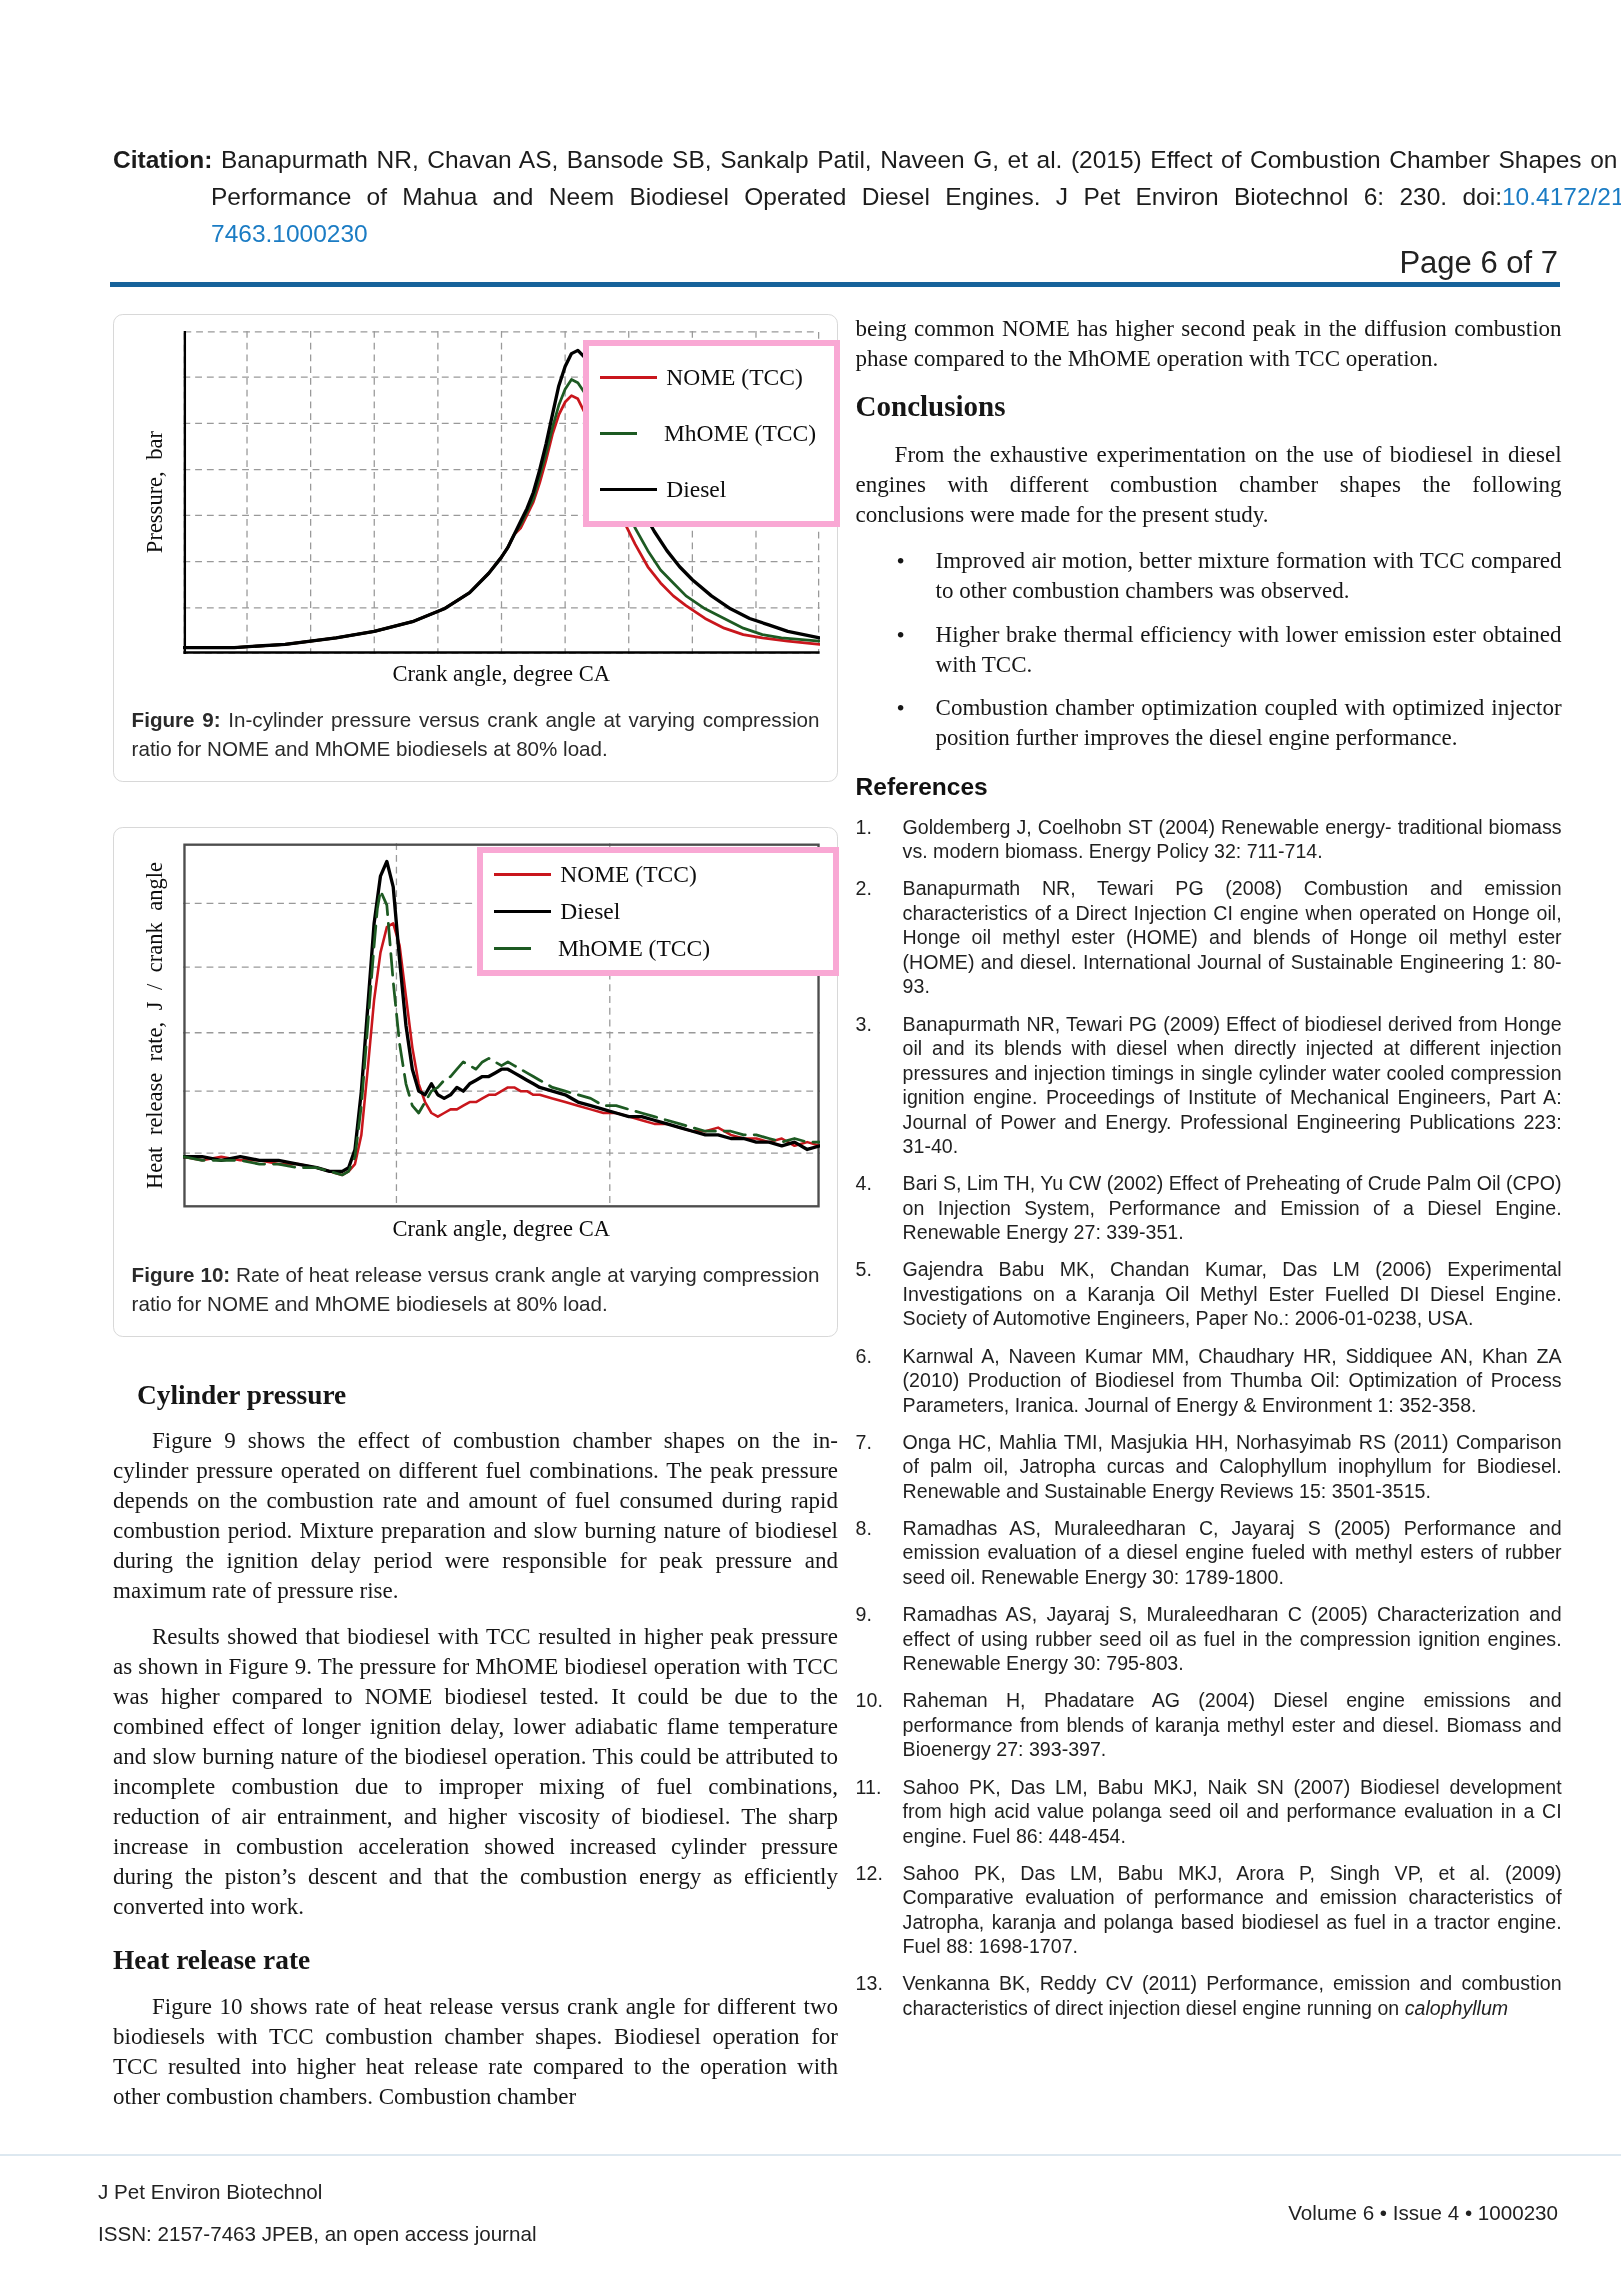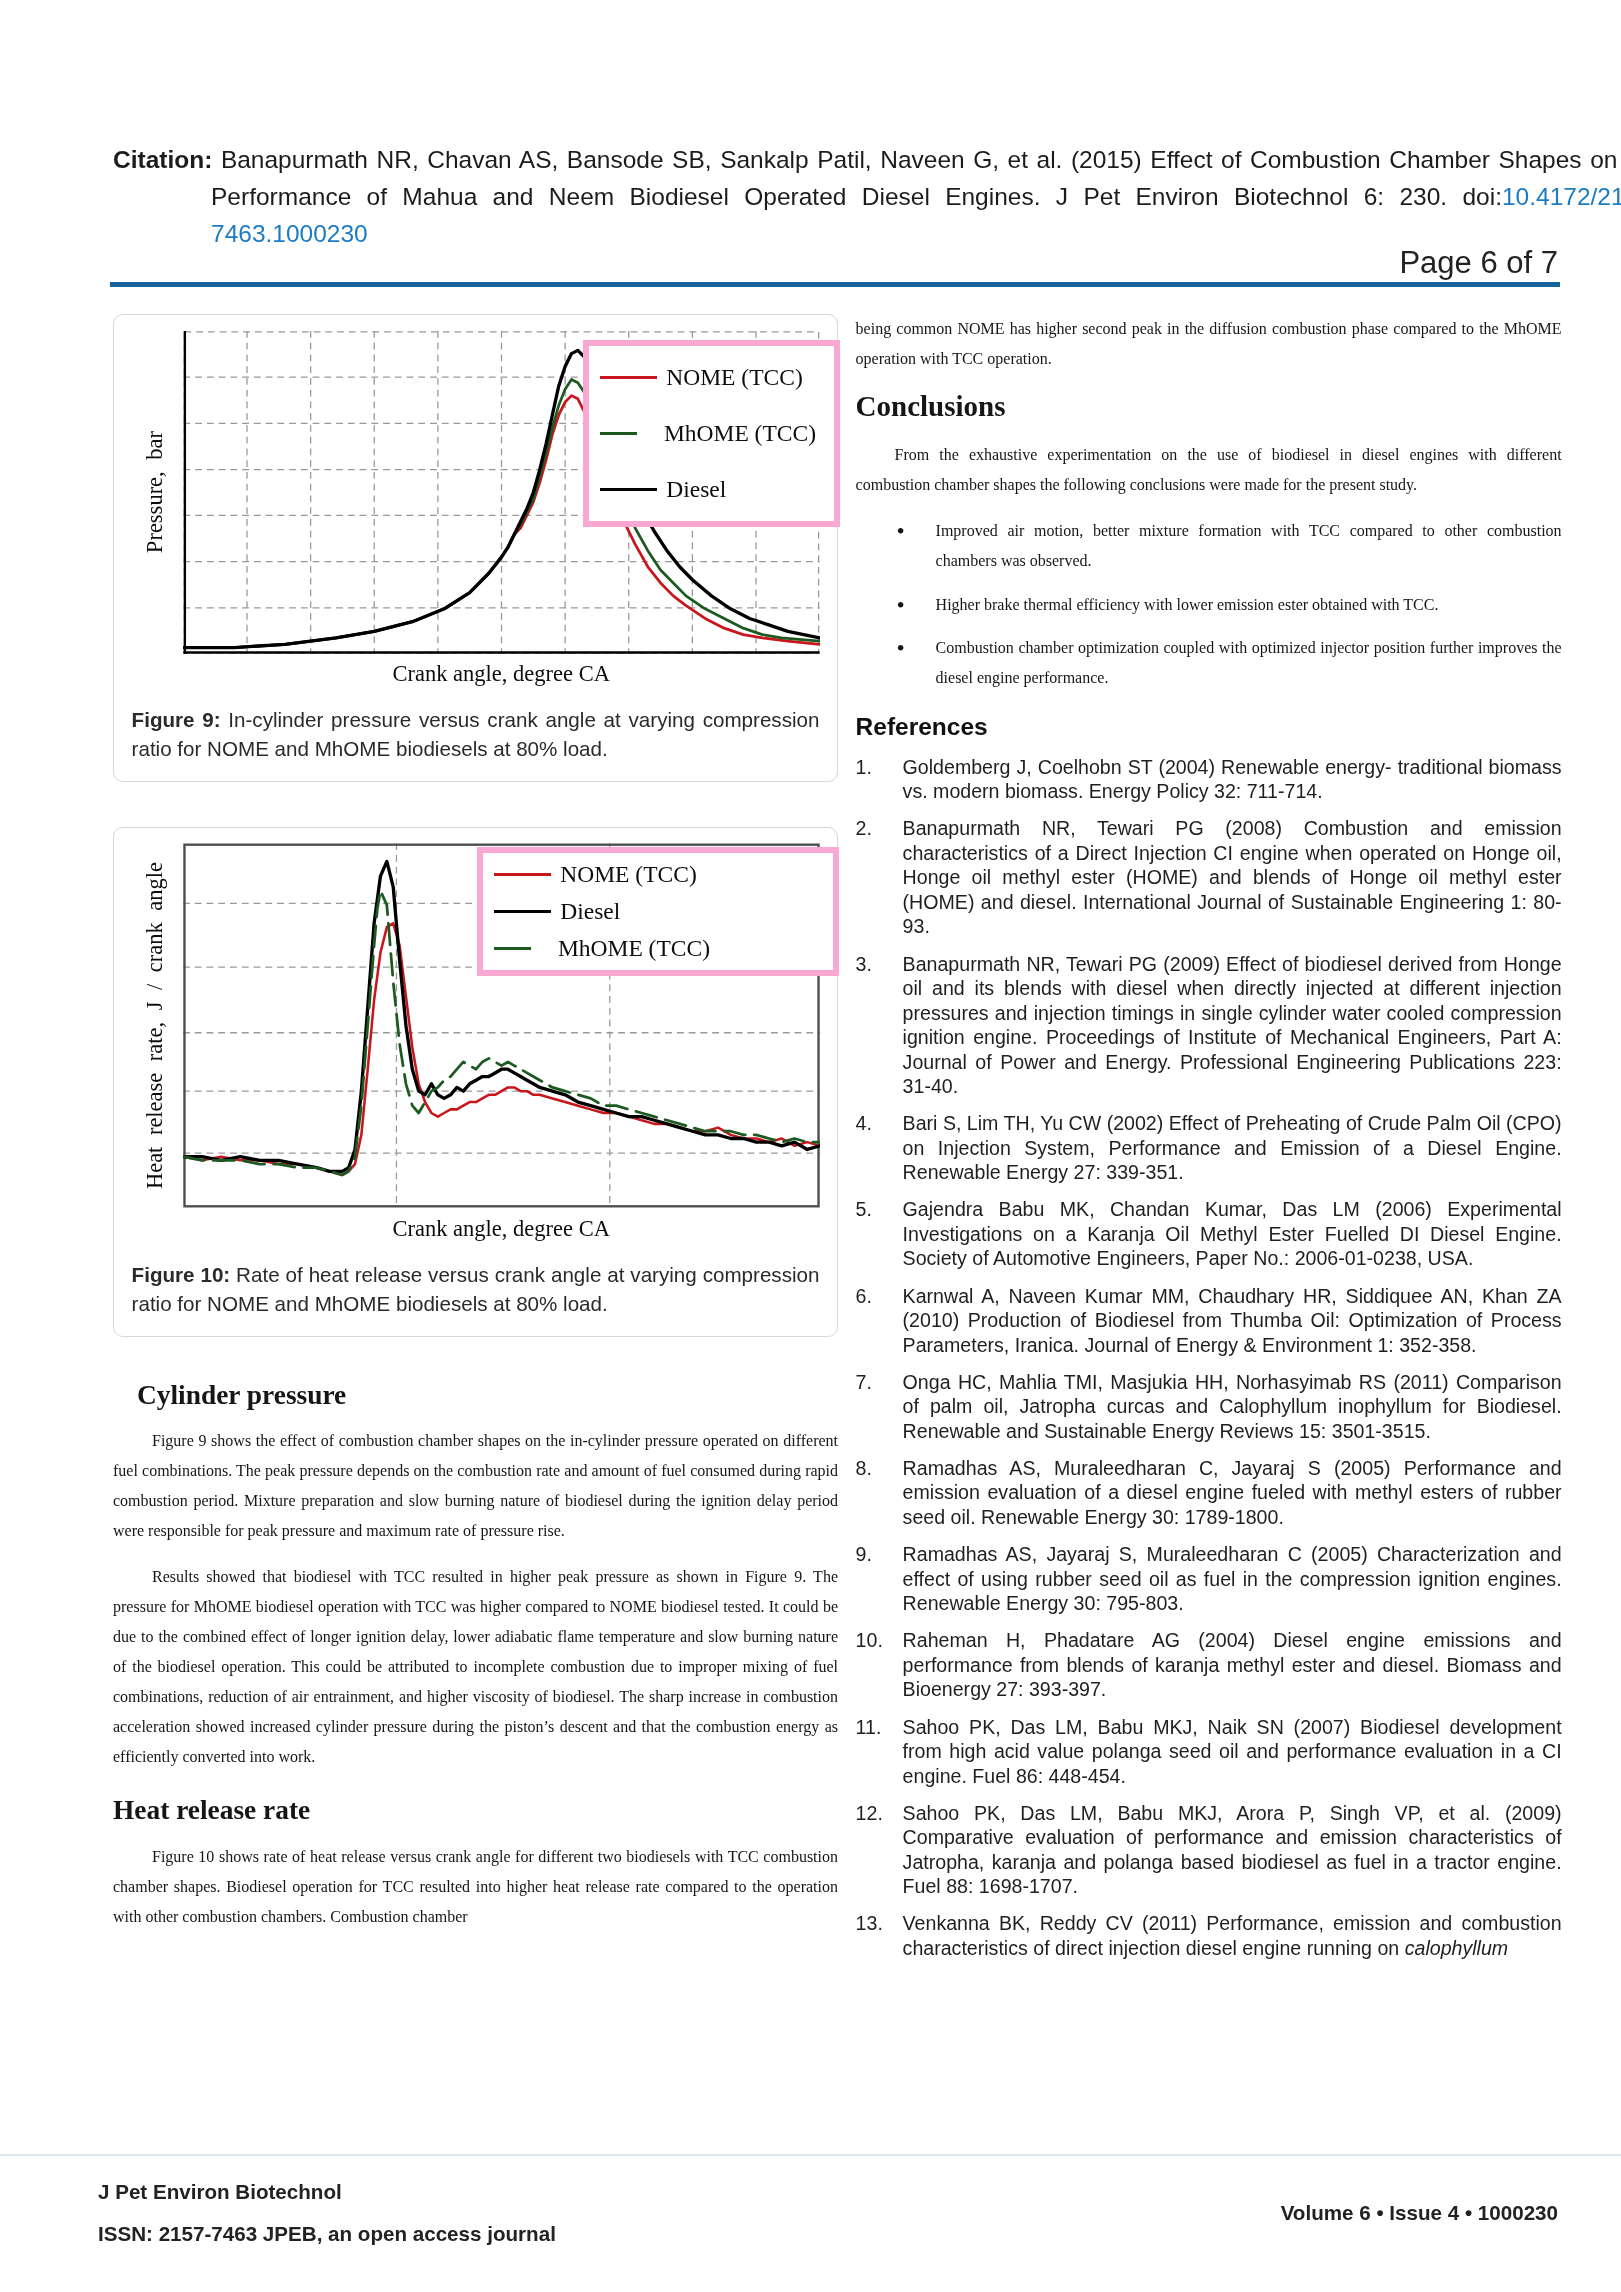--- a/index.html
+++ b/index.html
@@ -13,21 +13,21 @@
   .citation b{font-weight:bold;}
   .doi{color:#1b7cc4;text-decoration:none;}
   .pagenum{position:absolute;right:63px;top:245px;font-size:31px;color:#222;}
   .toprule{position:absolute;left:110px;right:61px;top:282px;height:4.9px;background:#16639b;}
 
   
   .content{position:absolute;left:113px;top:314px;width:1449px;display:flex;gap:17.6px;}
   .col-left{width:725px;}
   .col-right{width:706px;}
 
-  .serif{font-family:"Liberation Serif",serif;font-size:16px;line-height:30px;
+  .serif{font-family:"Liberation Serif",serif;font-size:23px;line-height:30px;
          text-align:justify;color:#161616;}
   p.serif{margin:0 0 15.7px 0;}
   .indent{text-indent:39px;}
   h1.serif{font-size:29px;line-height:33px;margin:13.7px 0 17.6px 0;text-align:left;}
   h2.serif{font-size:27.4px;line-height:31px;margin:0 0 15.7px 0;text-align:left;}
 
   
   ul.bullets{list-style:none;margin:5.9px 0 9.8px 0;padding:0;}
   ul.bullets li{position:relative;padding-left:80px;margin-bottom:13.7px;}
   ul.bullets li::before{content:"\2022";position:absolute;left:41px;top:0;font-size:23.5px;}
@@ -56,21 +56,21 @@
   .fig10 .legend{left:294px;top:3.9px;width:327px;padding:7.8px 11.8px;gap:9.8px;}
   .legend-row{display:flex;align-items:center;gap:8.8px;
               font-family:"Liberation Serif",serif;font-size:23.5px;color:#0d0d0d;}
   .swatch{display:inline-block;height:0;border-top:3.9px solid #000;flex:none;}
   .caption{font-size:20.6px;line-height:29px;margin:17.6px 3.9px 2px 3.9px;text-align:justify;color:#2a2a2a;}
   .caption b{font-weight:bold;}
 
   
   .footrule{position:absolute;left:0;right:0;top:2154px;height:2px;background:#dde8f0;}
   .footer{position:absolute;left:98px;right:63px;top:2180px;display:flex;
-          justify-content:space-between;align-items:center;font-size:20.6px;color:#222;font-weight:bold;}
+          justify-content:space-between;align-items:center;font-size:20.6px;color:#222;}
   .footer-left div{margin-bottom:17.6px;}
   .footer-left div:last-child{margin-bottom:0;}
 </style>
 </head>
 <body>
 
 <div class="page">
 
   <p class="citation"><b>Citation: </b><span>Banapurmath NR, Chavan AS, Bansode SB, Sankalp Patil, Naveen G, et al. (2015) Effect of Combustion Chamber Shapes on the Performance of Mahua and Neem Biodiesel Operated Diesel Engines. J Pet Environ Biotechnol 6: 230. doi:</span><a href="#" class="doi">10.4172/2157-7463.1000230</a></p>
 

